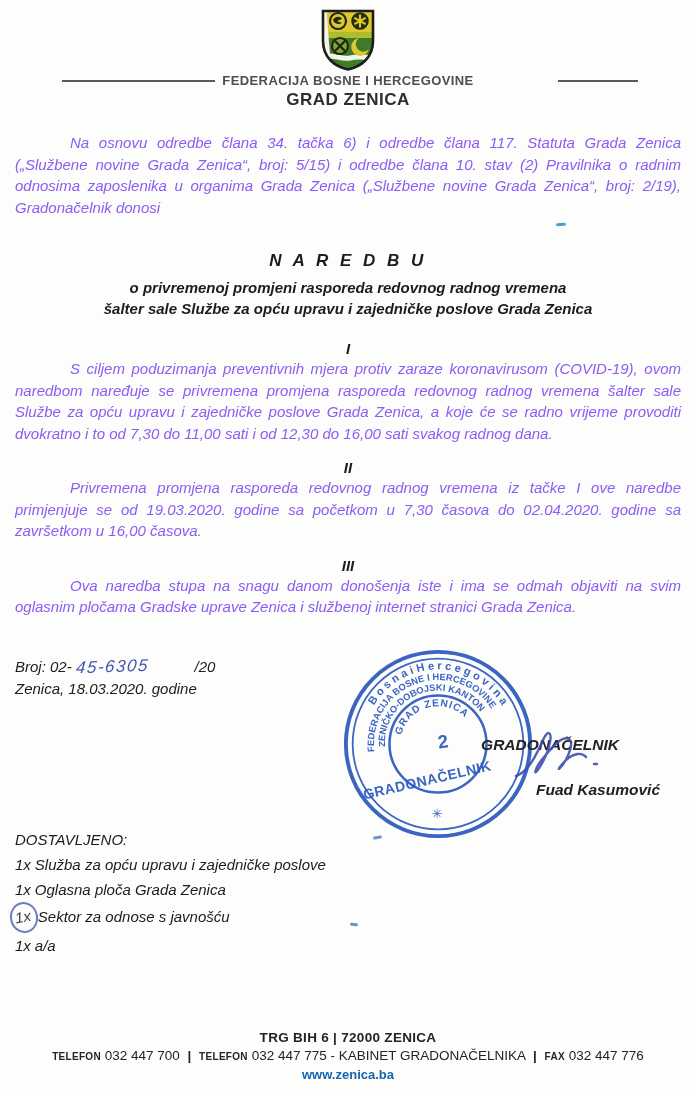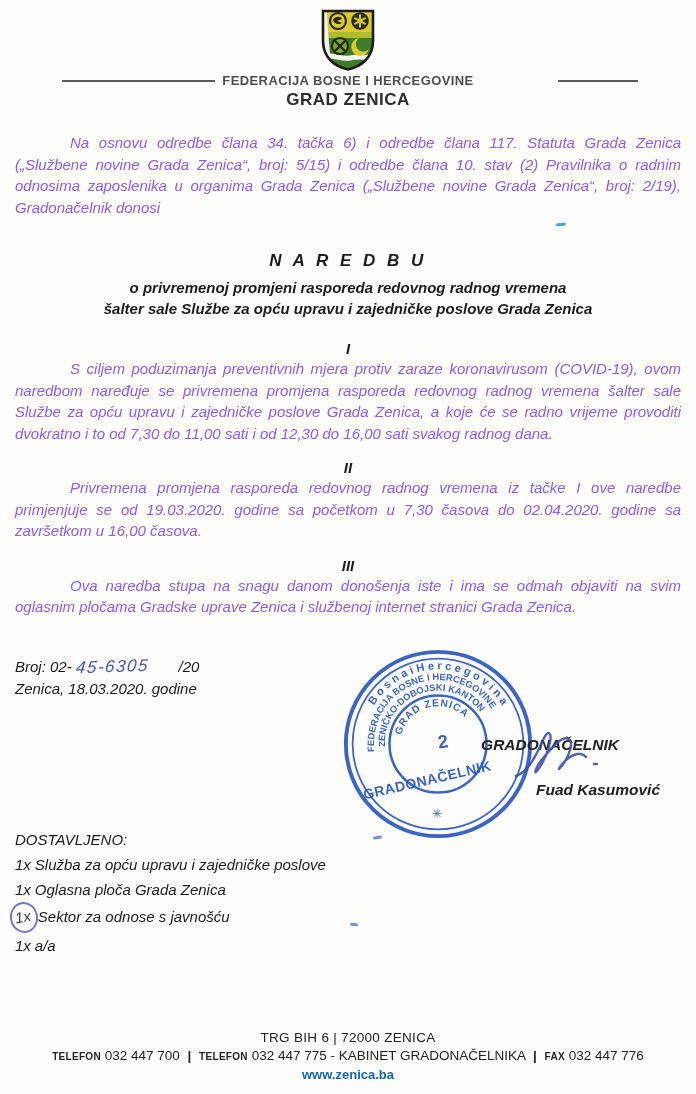--- a/index.html
+++ b/index.html
@@ -29,36 +29,36 @@
   .title-sub{font-size:15px;line-height:20.5px;margin-top:7px;}
   .sec-head{margin-top:21px;text-align:center;font-weight:700;font-size:15px;}
   .sec-para{margin-top:1px;}
   .sec-head.tight{margin-top:15px;}
   
   .ref{position:absolute;left:15px;top:656px;font-style:italic;font-size:15px;line-height:22px;}
   .handnum{
     display:inline-block;color:#4656ab;font-size:17px;font-weight:500;
     letter-spacing:1.5px;transform:rotate(-2deg) skewX(-8deg);padding:0 4px;
   }
-  .ref-suffix{margin-left:26px;}
+  .ref-suffix{margin-left:42px;}
   .stamp{position:absolute;left:341px;top:647px;filter:blur(.2px);}
   .sig-title{position:absolute;left:440px;top:736px;width:220px;text-align:center;
     font-style:italic;font-weight:700;font-size:15.5px;color:#222;}
   .sig-name{position:absolute;left:440px;top:781px;width:220px;text-align:right;
     font-style:italic;font-weight:700;font-size:15.5px;color:#222;}
   .sig-scribble{position:absolute;left:514px;top:726px;}
   .dist{position:absolute;left:15px;top:827px;font-style:italic;font-size:15px;line-height:25px;}
   .dist-item .qty{padding-right:4px;}
   .qty.circled{
     display:inline-block;border:2px solid #5b63b4;border-radius:50%;
     padding:0 5px 2px 3px;margin-left:-5px;transform:rotate(-10deg);opacity:.85;
   }
   
   .footer{position:absolute;left:0;right:0;top:1030px;text-align:center;color:#232323;}
-  .f-address{font-size:13.5px;font-weight:400;letter-spacing:.3px;}
+  .f-address{font-size:13.5px;font-weight:700;letter-spacing:.3px;}
   .f-phones{margin-top:3px;font-size:13.5px;}
   .f-label{font-size:10px;font-weight:700;letter-spacing:.3px;}
   .f-sep{font-weight:700;padding:0 4px;}
   .f-web{margin-top:4px;font-size:13px;font-weight:700;color:#1565b0;}
   
   .artifact{position:absolute;border-radius:2px;}
   .a1{left:556px;top:223px;width:10px;height:3px;background:#49a4cc;transform:rotate(-6deg);}
   .a2{left:373px;top:836px;width:9px;height:3px;background:#4a77c8;transform:rotate(-10deg);opacity:.8;}
   .a3{left:350px;top:923px;width:8px;height:3px;background:#4a77c8;transform:rotate(6deg);opacity:.8;}
 </style>

